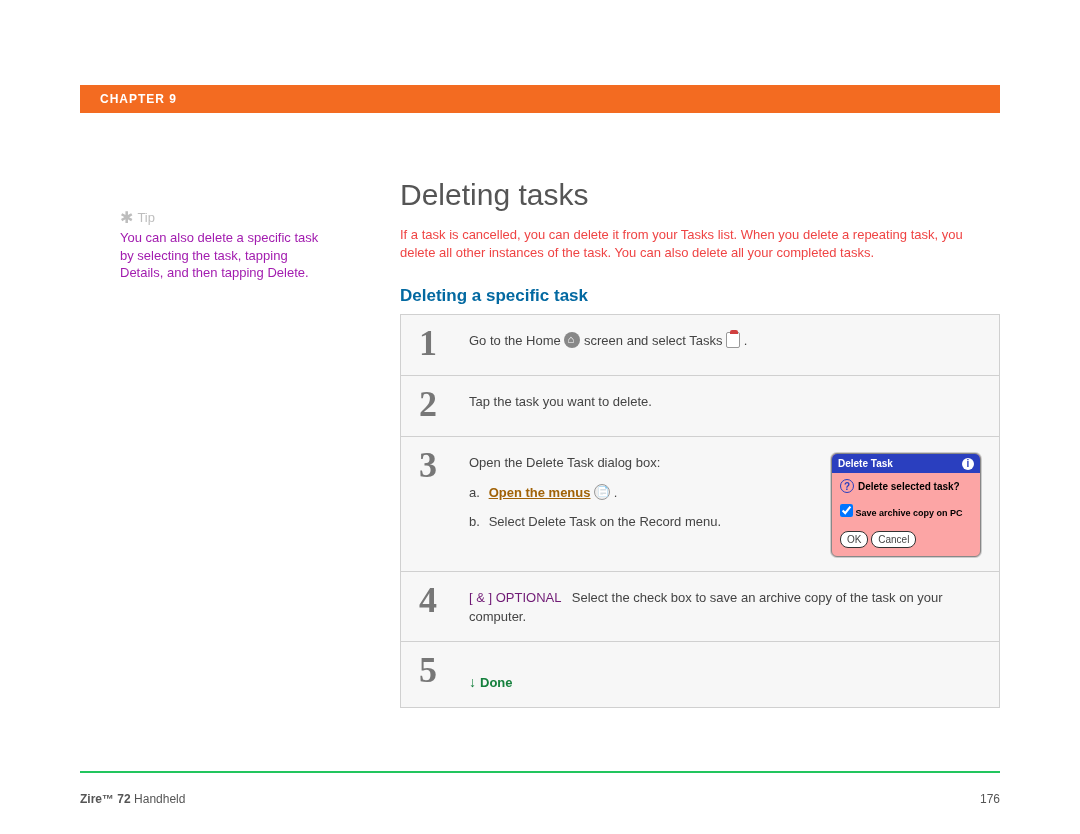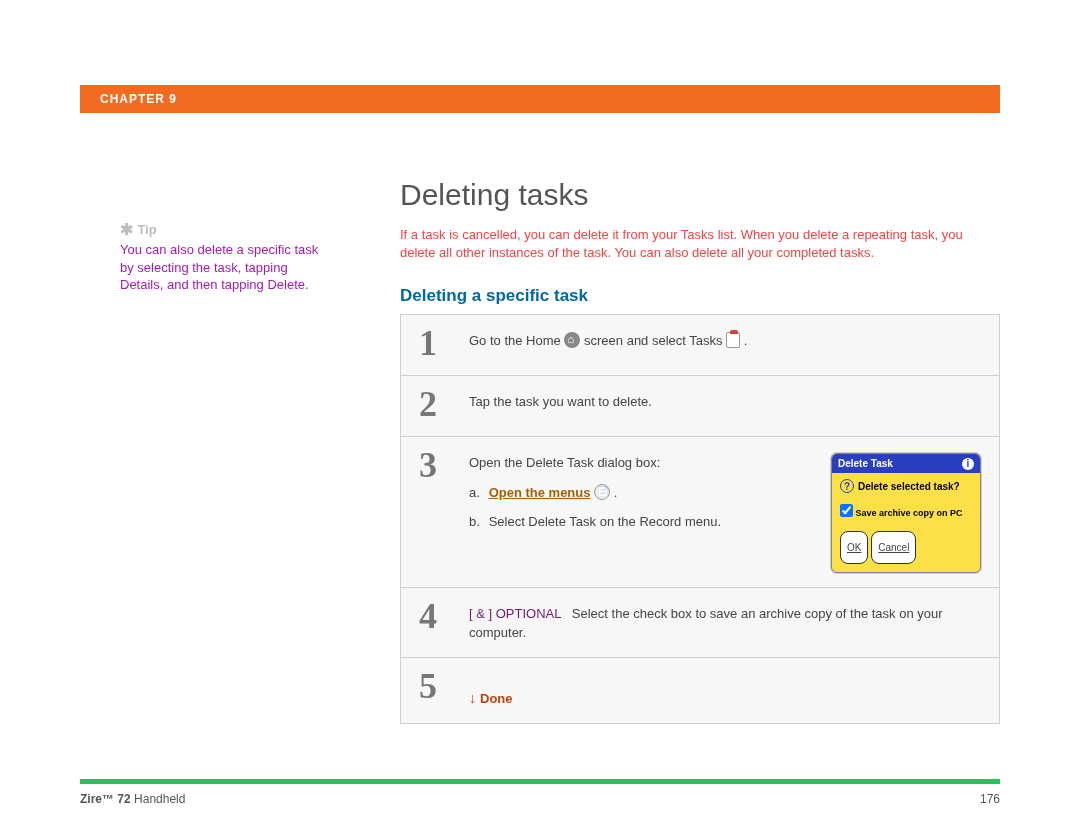--- a/index.html
+++ b/index.html
@@ -35,22 +35,21 @@
   }
   .sidebar {
     position: absolute;
     left: 40px;
     top: 48px;
     width: 200px;
   }
   .tip-heading {
     color: #bdbdbd;
     font-size: 13px;
-    font-weight: bold;
-    margin-top: 12px;
+    font-weight: normal;
   }
   .tip-star {
     color: #bdbdbd;
     font-size: 16px;
     margin-right: 4px;
     vertical-align: -1px;
   }
   .tip-text {
     color: #a21caf;
     font-size: 13px;
@@ -156,35 +155,35 @@
     position: absolute;
     top: -1px; left: 2px;
     font-size: 10px;
   }
   .optional {
     color: #701a75;
     font-weight: normal;
   }
   .done-row {
     margin-top: 14px;
-    color: #c2410c;
+    color: #15803d;
     font-weight: bold;
     font-size: 13px;
   }
   .done-arrow {
     display: inline-block;
     font-size: 14px;
     margin-right: 4px;
   }
   .dialog-box {
     float: right;
     width: 150px;
     border: 1px solid #888;
     border-radius: 6px;
-    background: #fde047;
+    background: #fca5a5;
     margin-left: 12px;
     font-size: 10px;
     overflow: hidden;
     box-shadow: 0 0 0 1px #ccc;
   }
   .dialog-title {
     background: #2a3fbf;
     color: #fff;
     font-weight: bold;
     padding: 2px 6px;
@@ -222,32 +221,31 @@
     font-size: 9px;
   }
   .dialog-check input { vertical-align: -1px; }
   .dialog-buttons {
     padding: 4px 8px 8px 8px;
   }
   .dialog-btn {
     display: inline-block;
     border: 1px solid #333;
     border-radius: 8px;
-    padding: 8px 6px;
+    padding: 0 6px;
     font-size: 10px;
     background: #fff;
-    text-decoration: underline;
   }
   .footer {
     position: absolute;
     left: 80px;
     right: 80px;
     bottom: 28px;
-    border-top: 5px solid #22c55e;
-    padding-top: 8px;
+    border-top: 2px solid #22c55e;
+    padding-top: 19px;
     font-size: 12px;
     color: #555;
     display: flex;
     justify-content: space-between;
   }
   .footer .product b { font-weight: bold; }
 </style>
 </head>
 <body>
 

